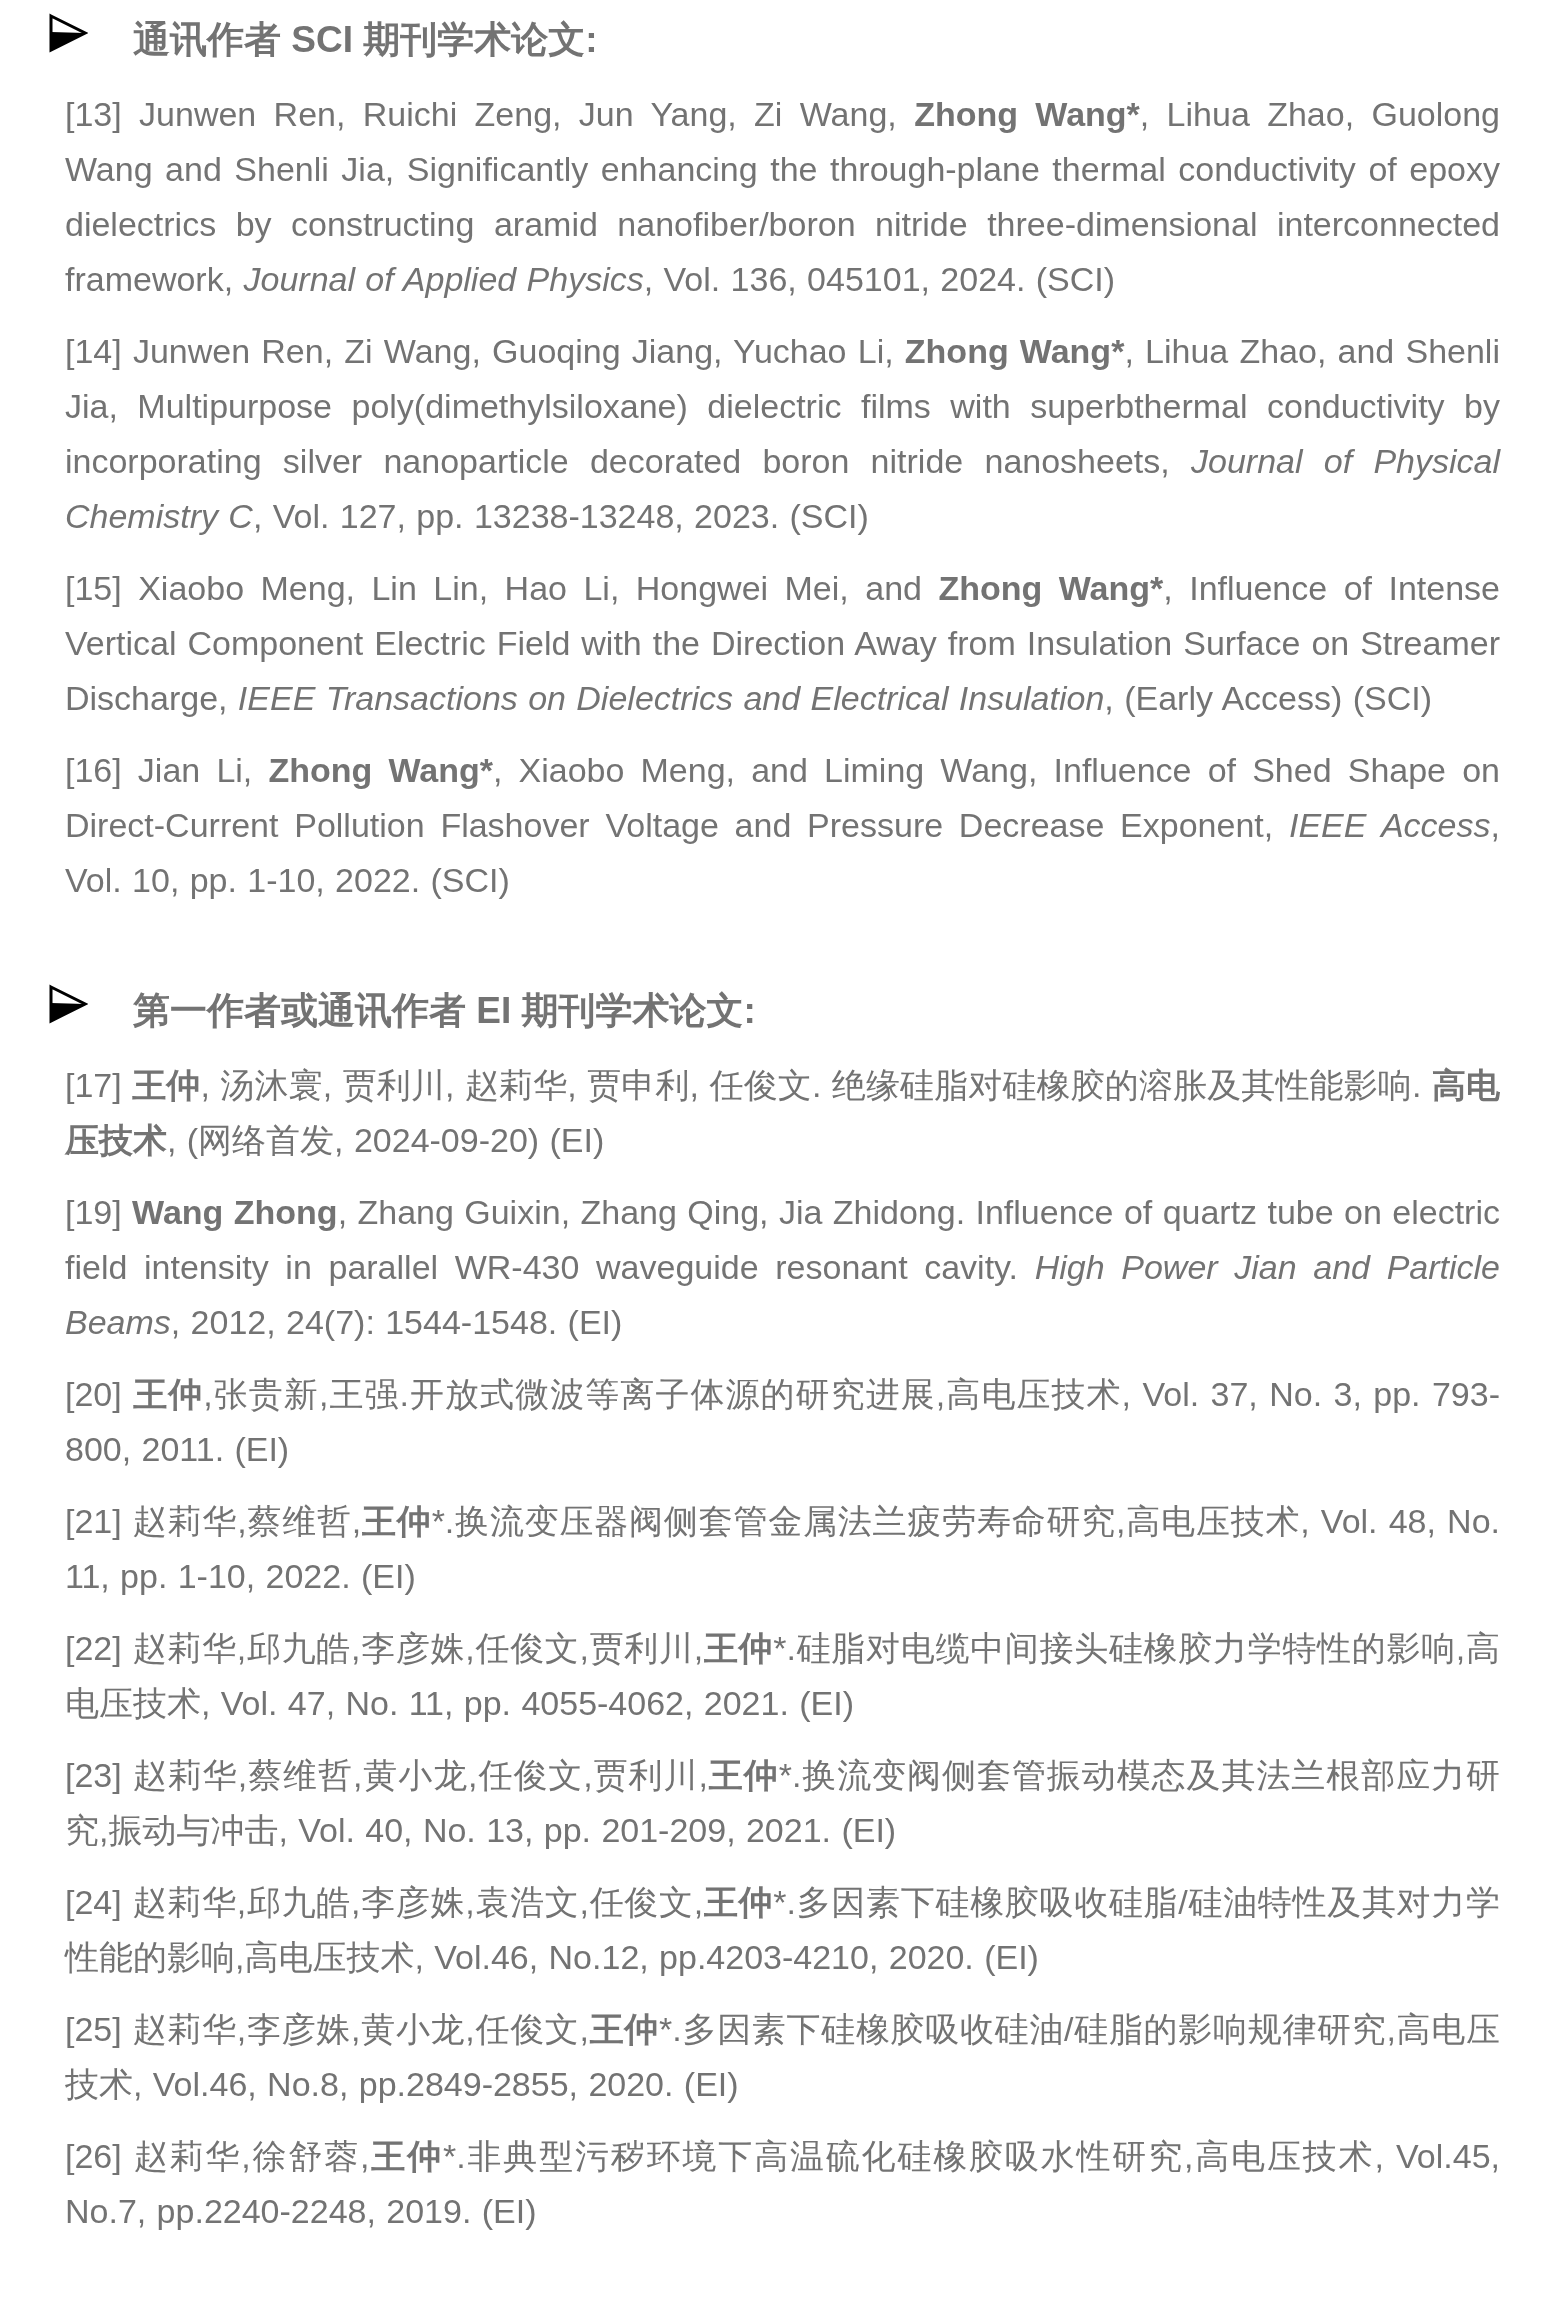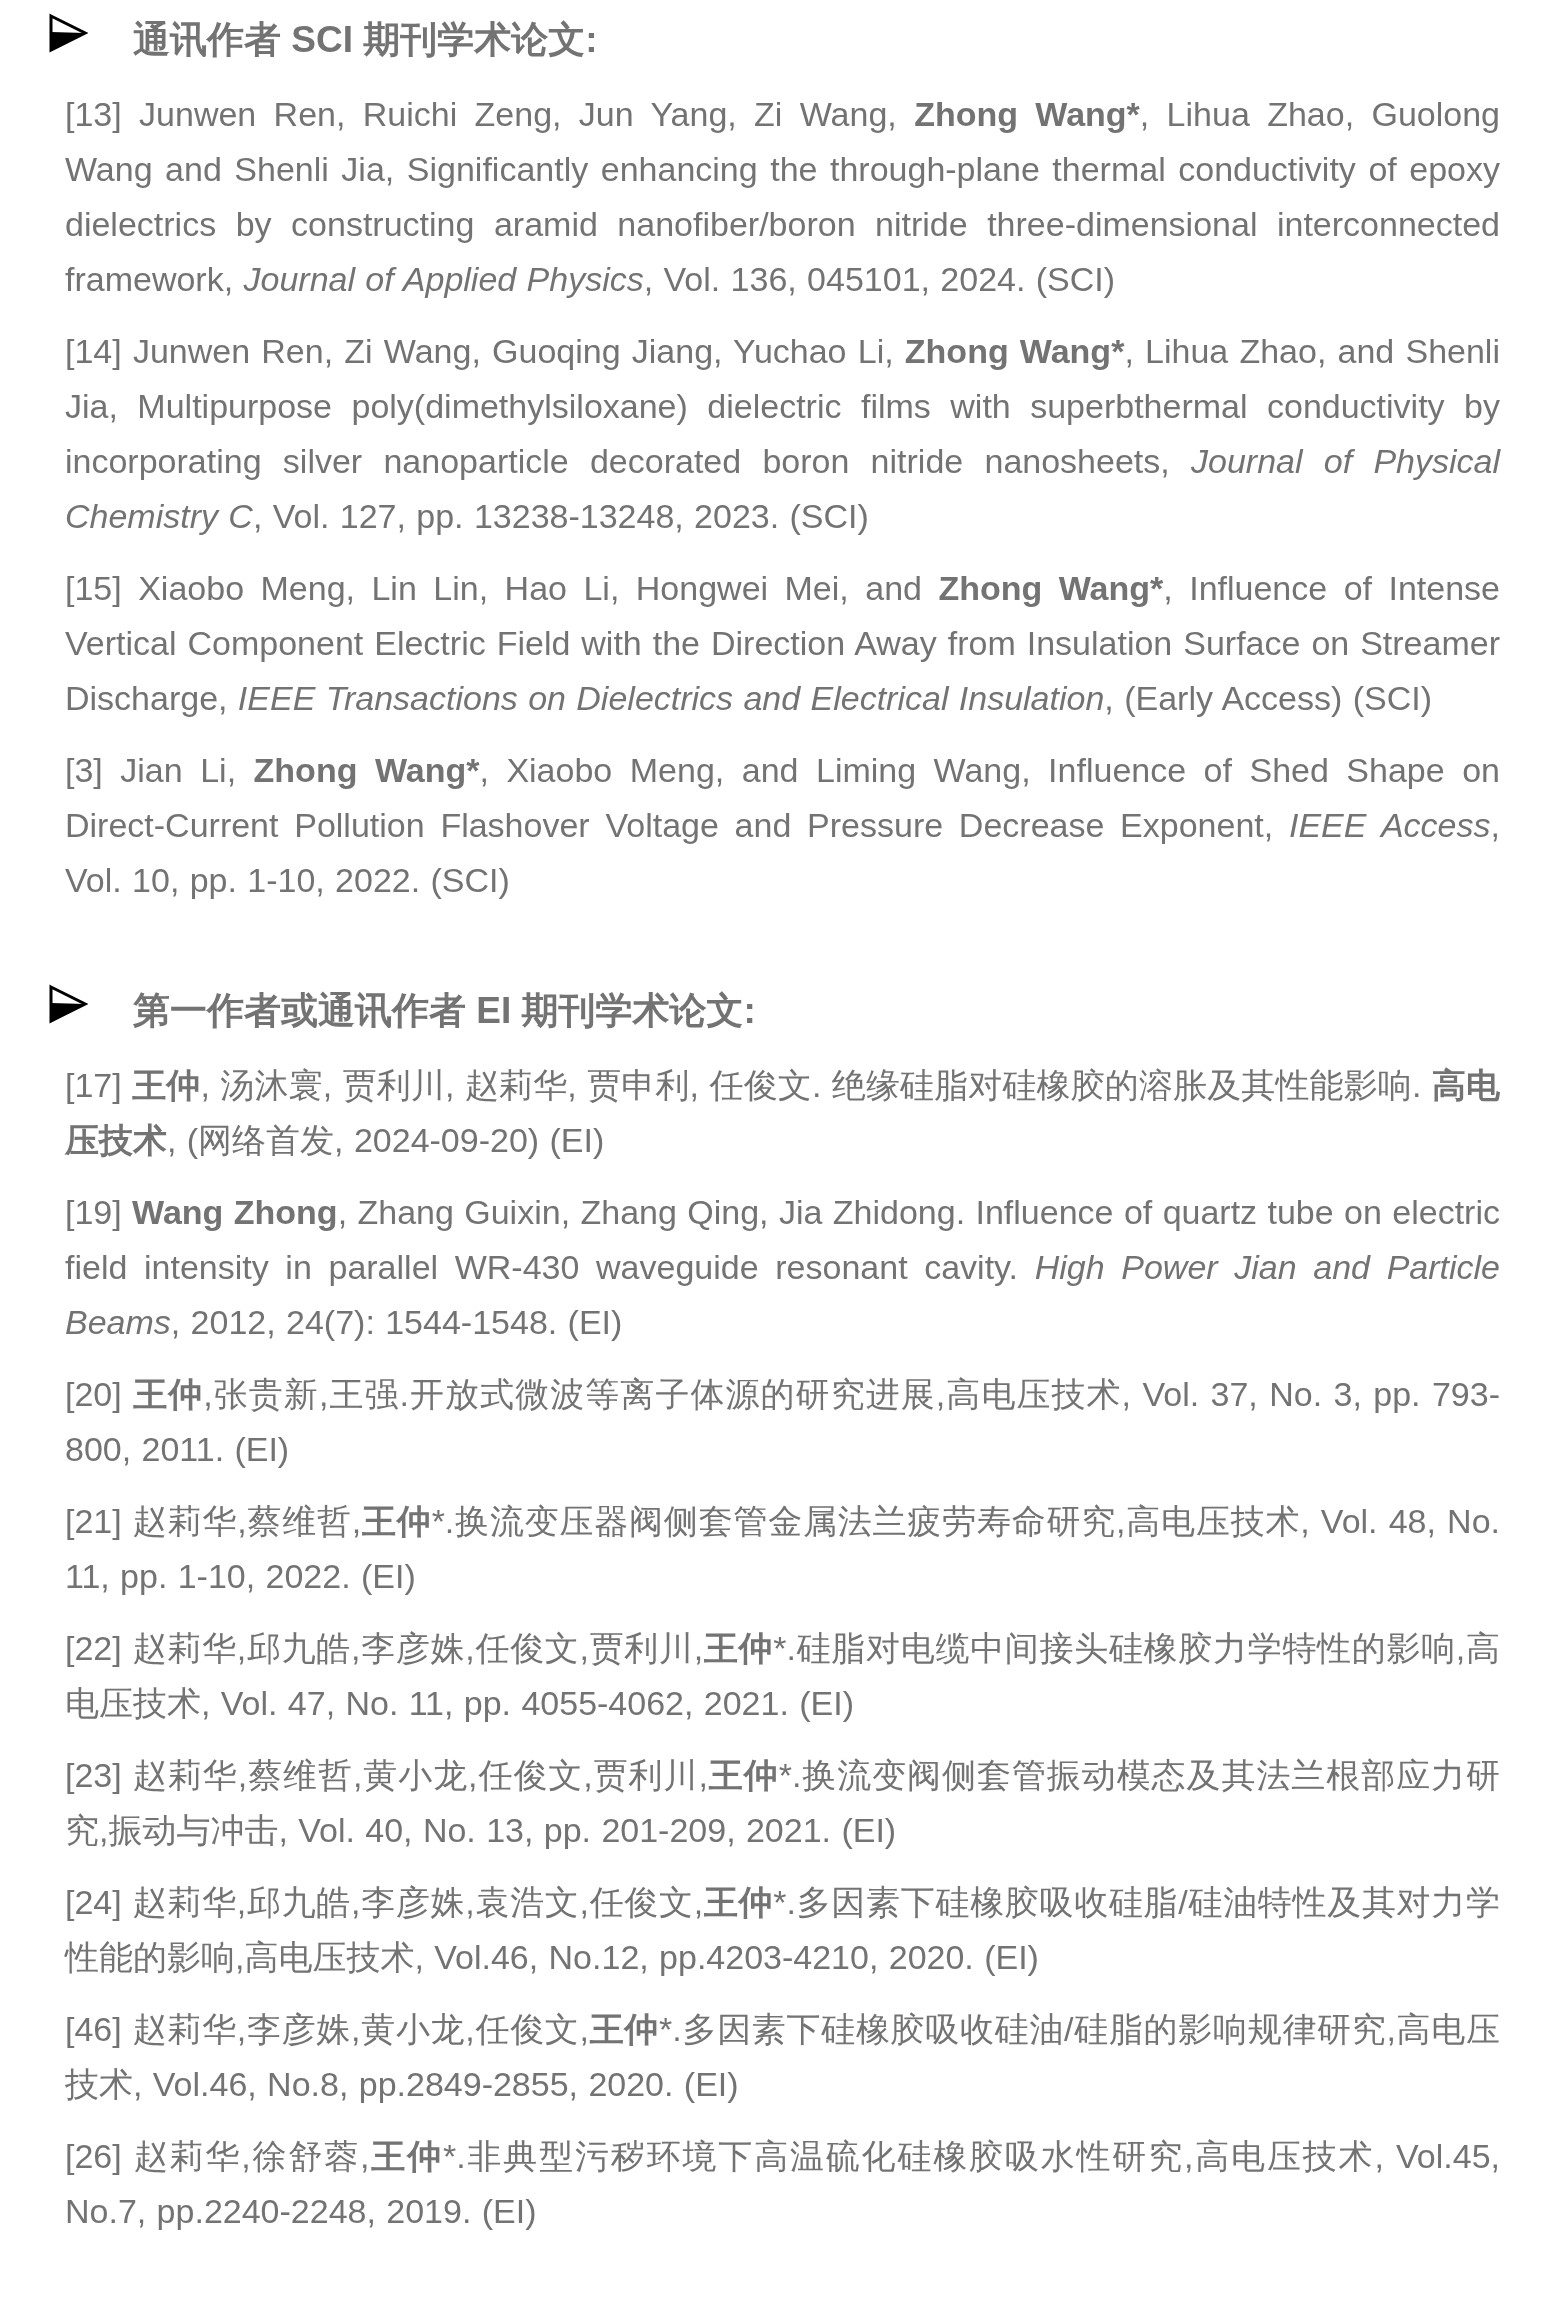--- a/index.html
+++ b/index.html
@@ -49,30 +49,30 @@
 
 <div class="page">
   <div id="content">
       <div class="heading"><span class="bullet"><svg viewBox="0 0 40 40" width="40" height="40" xmlns="http://www.w3.org/2000/svg">
             <polygon points="3,3 37,20 3,37" fill="#ffffff" stroke="#000000" stroke-width="3" stroke-linejoin="miter"></polygon>
             <polygon points="3,37 37,20 3,19" fill="#000000"></polygon>
           </svg></span><span>通讯作者 SCI 期刊学术论文:</span></div>
       <p class="para"><span>[13] Junwen Ren, Ruichi Zeng, Jun Yang, Zi Wang, </span><span class="b">Zhong Wang*</span><span>, Lihua Zhao, Guolong Wang and Shenli Jia, Significantly enhancing the through-plane thermal conductivity of epoxy dielectrics by constructing aramid nanofiber/boron nitride three-dimensional interconnected framework, </span><span class="i">Journal of Applied Physics</span><span>, Vol. 136, 045101, 2024. (SCI)</span></p>
       <p class="para"><span>[14] Junwen Ren, Zi Wang, Guoqing Jiang, Yuchao Li, </span><span class="b">Zhong Wang*</span><span>, Lihua Zhao, and Shenli Jia, Multipurpose poly(dimethylsiloxane) dielectric films with superbthermal conductivity by incorporating silver nanoparticle decorated boron nitride nanosheets, </span><span class="i">Journal of Physical Chemistry C</span><span>, Vol. 127, pp. 13238-13248, 2023. (SCI)</span></p>
       <p class="para"><span>[15] Xiaobo Meng, Lin Lin, Hao Li, Hongwei Mei, and </span><span class="b">Zhong Wang*</span><span>, Influence of Intense Vertical Component Electric Field with the Direction Away from Insulation Surface on Streamer Discharge, </span><span class="i">IEEE Transactions on Dielectrics and Electrical Insulation</span><span>, (Early Access) (SCI)</span></p>
-      <p class="para"><span>[3] Jian Li, </span><span class="b">Zhong Wang*</span><span>, Xiaobo Meng, and Liming Wang, Influence of Shed Shape on Direct-Current Pollution Flashover Voltage and Pressure Decrease Exponent, </span><span class="i">IEEE Access</span><span>, Vol. 10, pp. 1-10, 2022. (SCI)</span></p>
+      <p class="para"><span>[16] Jian Li, </span><span class="b">Zhong Wang*</span><span>, Xiaobo Meng, and Liming Wang, Influence of Shed Shape on Direct-Current Pollution Flashover Voltage and Pressure Decrease Exponent, </span><span class="i">IEEE Access</span><span>, Vol. 10, pp. 1-10, 2022. (SCI)</span></p>
       <div class="spacer"></div>
       <div class="heading"><span class="bullet"><svg viewBox="0 0 40 40" width="40" height="40" xmlns="http://www.w3.org/2000/svg">
             <polygon points="3,3 37,20 3,37" fill="#ffffff" stroke="#000000" stroke-width="3" stroke-linejoin="miter"></polygon>
             <polygon points="3,37 37,20 3,19" fill="#000000"></polygon>
           </svg></span><span>第一作者或通讯作者 EI 期刊学术论文:</span></div>
       <p class="para"><span>[17] </span><span class="b">王仲</span><span>, 汤沐寰, 贾利川, 赵莉华, 贾申利, 任俊文. 绝缘硅脂对硅橡胶的溶胀及其性能影响. </span><span class="b">高电压技术</span><span>, (网络首发, 2024-09-20) (EI)</span></p>
       <p class="para"><span>[19] </span><span class="b">Wang Zhong</span><span>, Zhang Guixin, Zhang Qing, Jia Zhidong. Influence of quartz tube on electric field intensity in parallel WR-430 waveguide resonant cavity. </span><span class="i">High Power Jian and Particle Beams</span><span>, 2012, 24(7): 1544-1548. (EI)</span></p>
       <p class="para"><span>[20] </span><span class="b">王仲</span><span>,张贵新,王强.开放式微波等离子体源的研究进展,高电压技术, Vol. 37, No. 3, pp. 793-800, 2011. (EI)</span></p>
       <p class="para"><span>[21] 赵莉华,蔡维哲,</span><span class="b">王仲</span><span>*.换流变压器阀侧套管金属法兰疲劳寿命研究,高电压技术, Vol. 48, No. 11, pp. 1-10, 2022. (EI)</span></p>
       <p class="para"><span>[22] 赵莉华,邱九皓,李彦姝,任俊文,贾利川,</span><span class="b">王仲</span><span>*.硅脂对电缆中间接头硅橡胶力学特性的影响,高电压技术, Vol. 47, No. 11, pp. 4055-4062, 2021. (EI)</span></p>
       <p class="para"><span>[23] 赵莉华,蔡维哲,黄小龙,任俊文,贾利川,</span><span class="b">王仲</span><span>*.换流变阀侧套管振动模态及其法兰根部应力研究,振动与冲击, Vol. 40, No. 13, pp. 201-209, 2021. (EI)</span></p>
       <p class="para"><span>[24] 赵莉华,邱九皓,李彦姝,袁浩文,任俊文,</span><span class="b">王仲</span><span>*.多因素下硅橡胶吸收硅脂/硅油特性及其对力学性能的影响,高电压技术, Vol.46, No.12, pp.4203-4210, 2020. (EI)</span></p>
-      <p class="para"><span>[46] 赵莉华,李彦姝,黄小龙,任俊文,</span><span class="b">王仲</span><span>*.多因素下硅橡胶吸收硅油/硅脂的影响规律研究,高电压技术, Vol.46, No.8, pp.2849-2855, 2020. (EI)</span></p>
+      <p class="para"><span>[25] 赵莉华,李彦姝,黄小龙,任俊文,</span><span class="b">王仲</span><span>*.多因素下硅橡胶吸收硅油/硅脂的影响规律研究,高电压技术, Vol.46, No.8, pp.2849-2855, 2020. (EI)</span></p>
       <p class="para"><span>[26] 赵莉华,徐舒蓉,</span><span class="b">王仲</span><span>*.非典型污秽环境下高温硫化硅橡胶吸水性研究,高电压技术, Vol.45, No.7, pp.2240-2248, 2019. (EI)</span></p>
     </div>
 </div>
 
 
 </body></html>

